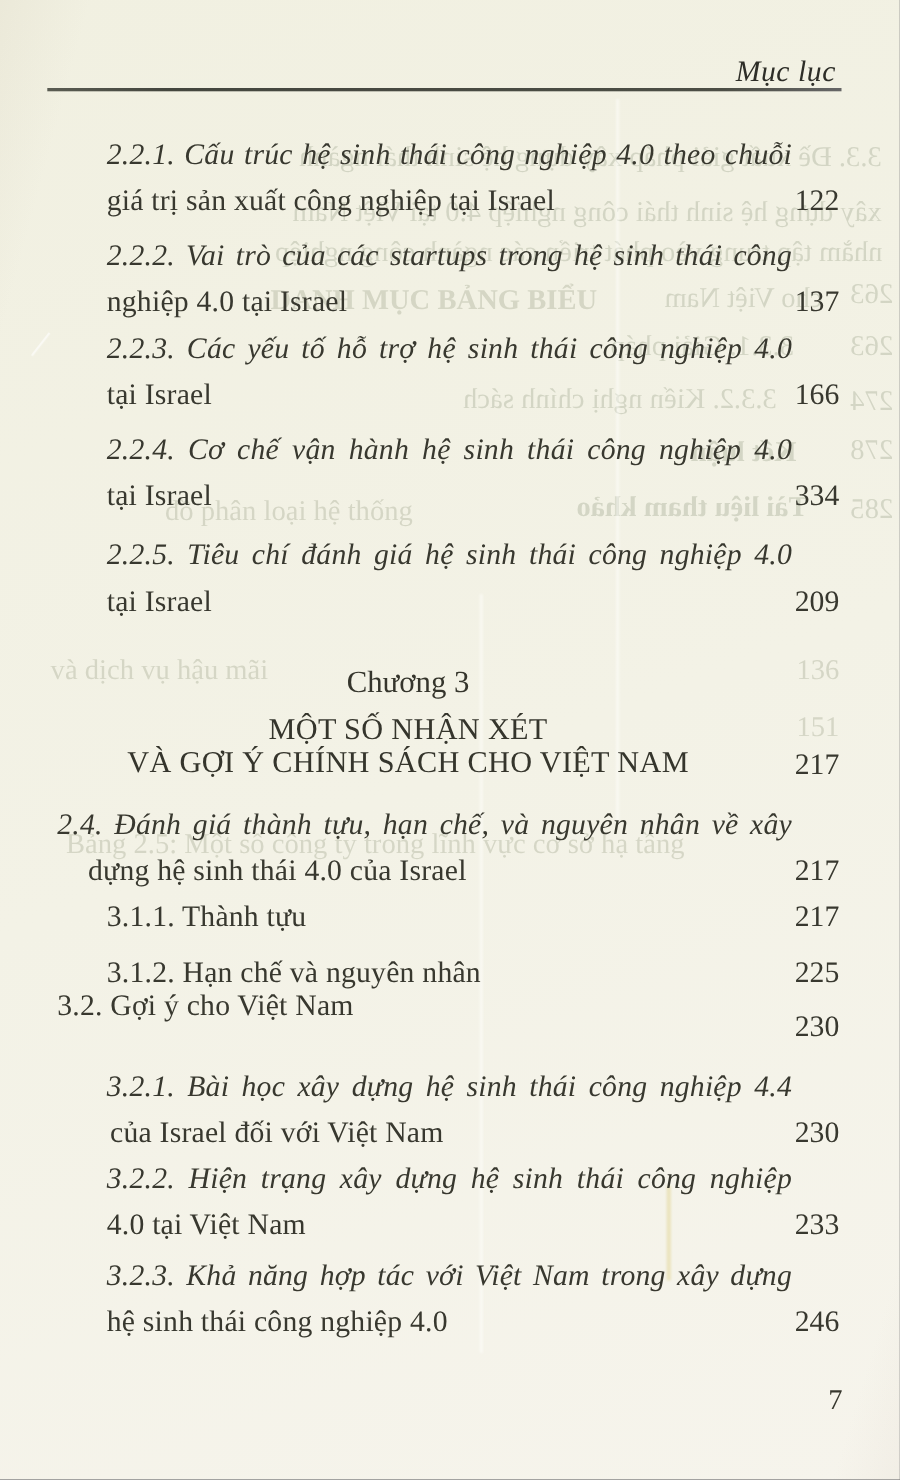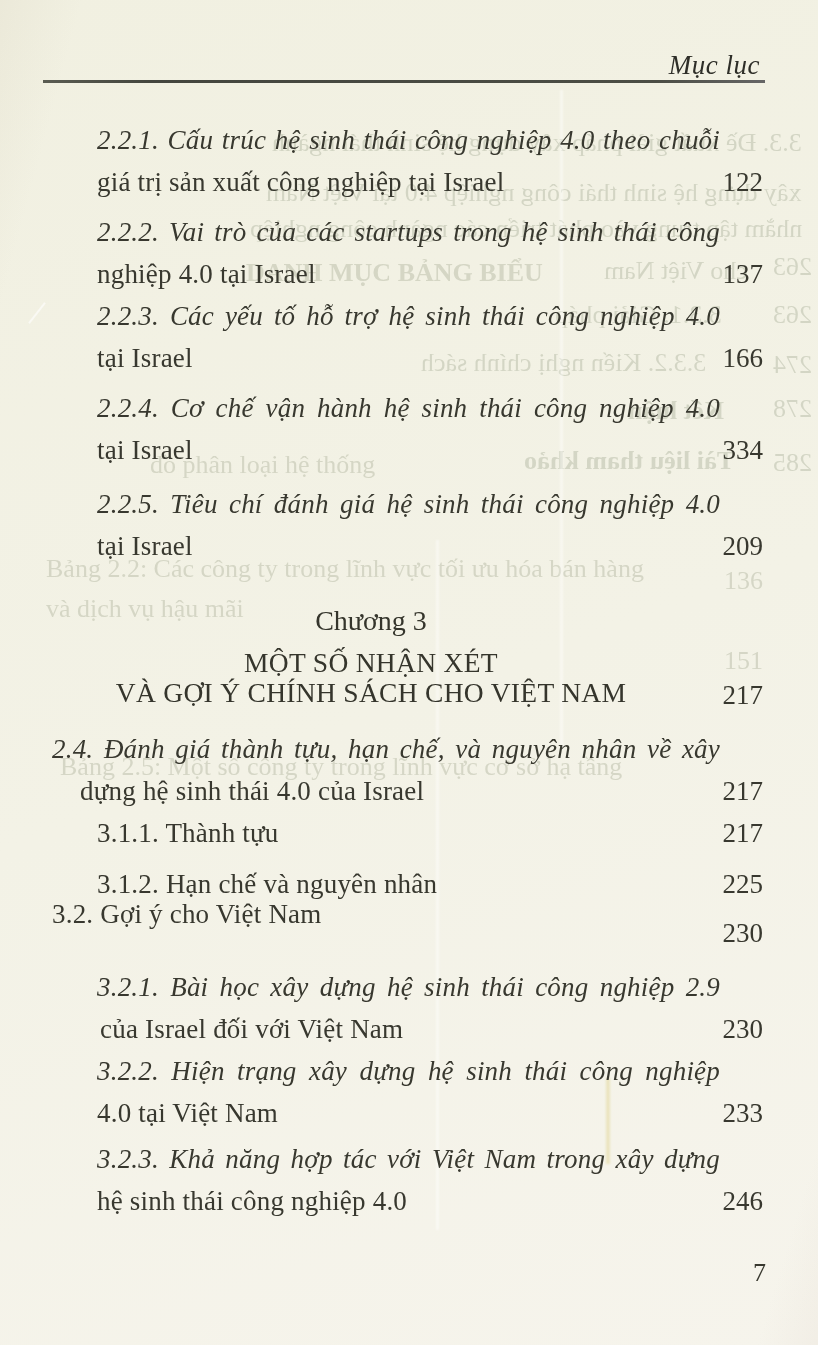--- a/index.html
+++ b/index.html
@@ -46,23 +46,22 @@
   <div class="ghost gback" style="top:300px;right:6px">263</div>
   <div class="ghost gback" style="top:348px;right:112px">3.3.2. Kiến nghị chính sách</div>
   <div class="ghost gback" style="top:350px;right:6px">274</div>
   <div class="ghost gback gbold" style="top:396px;right:94px">Kết luận</div>
   <div class="ghost gback" style="top:394px;right:6px">278</div>
   <div class="ghost gback gbold" style="top:446px;right:84px">Tài liệu tham khảo</div>
   <div class="ghost gback" style="top:448px;right:6px">285</div>
 
   <div class="ghost gthrough" style="top:450px;left:150px">đồ phân loại hệ thống</div>
   <div class="ghost gthrough gbold" style="top:258px;left:246px">DANH MỤC BẢNG BIỂU</div>
-  <div class="ghost gthrough" style="top:554px;left:46px">Bảng 2.2: Các công ty trong lĩnh vực tối ưu hóa bán hàng</div>
   <div class="ghost gthrough" style="top:594px;left:46px">và dịch vụ hậu mãi</div>
-  <div class="ghost gthrough" style="top:566px;right:55px">136</div>
+  <div class="ghost gthrough" style="top:594px;right:55px">136</div>
   <div class="ghost gthrough" style="top:646px;right:55px">151</div>
   <div class="ghost gthrough" style="top:752px;left:60px">Bảng 2.5: Một số công ty trong lĩnh vực cơ sở hạ tầng</div>
 
   <div class="crease" style="left:560px;top:90px;width:3px;height:660px"></div>
   <div class="crease" style="left:436px;top:540px;width:3px;height:690px"></div>
   <div class="streak-yellow" style="left:606px;top:1078px;width:4px;height:86px"></div>
   <div class="scratch" style="left:36px;top:300px;width:2px;height:26px"></div>
 
   <div class="runhead">Mục lục</div>
   <div class="rule"></div>
@@ -119,21 +118,21 @@
     <div class="ln" style="left:97px;top:868px">3.1.2. Hạn chế và nguyên nhân</div>
     <div class="pg" style="top:868px">225</div>
   </div>
 
   <div>
     <div class="ln" style="left:52px;top:898px">3.2. Gợi ý cho Việt Nam</div>
     <div class="pg" style="top:917px">230</div>
   </div>
 
   <div>
-    <div class="ln just" style="left:97px;top:971px;width:623px">3.2.1. Bài học xây dựng hệ sinh thái công nghiệp 2.9</div>
+    <div class="ln just" style="left:97px;top:971px;width:623px">3.2.1. Bài học xây dựng hệ sinh thái công nghiệp 4.4</div>
     <div class="ln" style="left:100px;top:1013px">của Israel đối với Việt Nam</div>
     <div class="pg" style="top:1013px">230</div>
   </div>
 
   <div>
     <div class="ln just" style="left:97px;top:1055px;width:623px">3.2.2. Hiện trạng xây dựng hệ sinh thái công nghiệp</div>
     <div class="ln" style="left:97px;top:1097px">4.0 tại Việt Nam</div>
     <div class="pg" style="top:1097px">233</div>
   </div>
 

